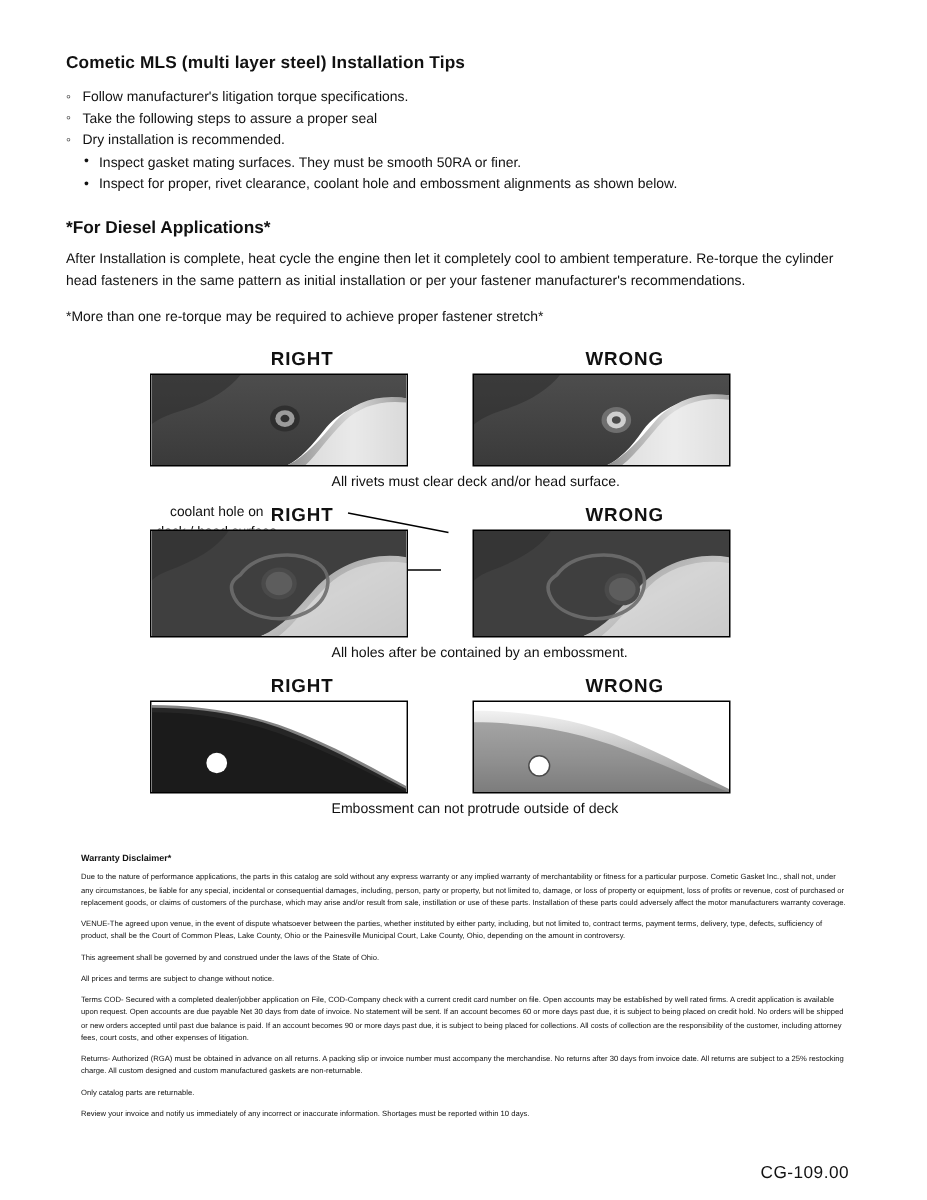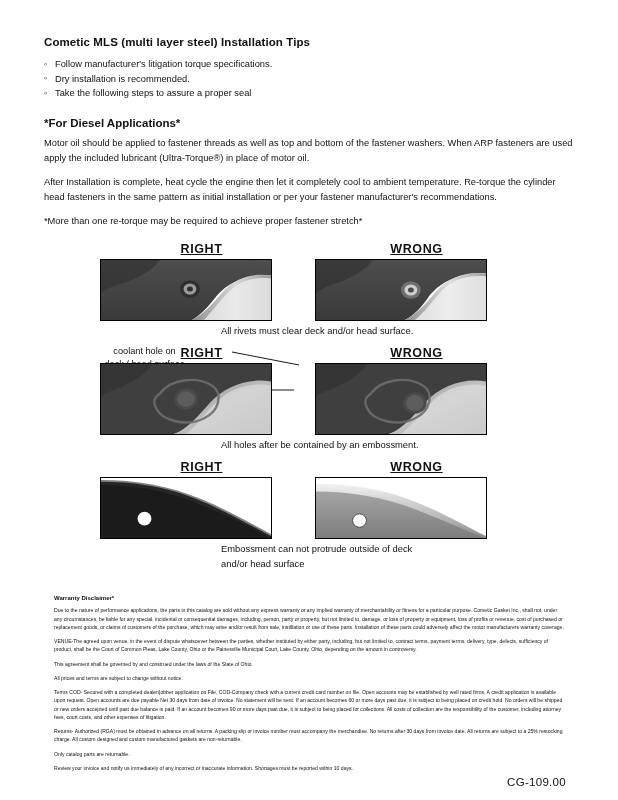--- a/index.html
+++ b/index.html
@@ -81,21 +81,21 @@
   
   .figures {
     margin-top: 14px;
     position: relative;
   }
   .fig-row {
     display: flex;
     justify-content: center;
     gap: 11px;
   }
-  .fig-col { width: 204px; text-decoration: underline; }
+  .fig-col { width: 204px; }
   .fig-label {
     text-align: center;
     font-size: 12.5px;
     font-weight: bold;
     letter-spacing: 0.6px;
     margin-bottom: 3px;
   }
   .fig-box {
     width: 172px;
     height: 62px;
@@ -164,26 +164,29 @@
 </style>
 </head>
 <body>
 
 <div class="page">
 
   <h1 class="title">Cometic MLS (multi layer steel) Installation Tips</h1>
 
   <ul class="bullets">
     <li>Follow manufacturer's litigation torque specifications.</li>
+    <li>Take the following steps to assure a proper seal</li>
     <li>Dry installation is recommended.</li>
-    <li>Take the following steps to assure a proper seal</li>
   </ul>
+  <ul class="subbullets">
+    <li>Inspect gasket mating surfaces.  They must be smooth 50RA or finer.</li>
+    <li>Inspect for proper, rivet clearance, coolant hole and embossment alignments as shown below.</li>
+  </ul>
 
   <h2 class="subhead">*For Diesel Applications*</h2>
-  <p class="body">Motor oil should be applied to fastener threads as well as top and bottom of the fastener washers. When ARP fasteners are used apply the included lubricant (Ultra-Torque®) in place of motor oil.</p>
   <p class="body">After Installation is complete, heat cycle the engine then let it completely cool to ambient temperature. Re-torque the cylinder head fasteners in the same pattern as initial installation or per your fastener manufacturer's recommendations.</p>
   <p class="body tight">*More than one re-torque may be required to achieve proper fastener stretch*</p>
 
   <div class="figures">
 
     <div class="callouts">
       <div class="callout-text" style="left:18px; top:104px; width:165px;">coolant hole on</div>
       <div class="callout-text" style="left:18px; top:117px; width:165px;">deck / head surface</div>
       <div class="callout-text" style="left:18px; top:143px; width:165px;">gasket embossment</div>
       <svg width="530" height="300" style="position:absolute;left:0;top:0;">
@@ -336,21 +339,20 @@
               <path d="M0,6 C34,6 72,12 104,26 C130,37 152,50 172,60 V62 H0 Z" fill="url(#g5)"></path>
               <path d="M0,14 C34,14 70,20 102,33 C128,43 150,54 172,62 H0 Z" fill="#6f6f6f" opacity="0.55"></path>
               <circle cx="44" cy="44" r="7" fill="#ffffff" stroke="#4a4a4a" stroke-width="1"></circle>
             </svg>
           </div>
         </div>
       </div>
       <div class="cap-wrap">
         <div class="cap-inner">
           <p class="caption">Embossment can not protrude outside of deck</p>
-          <p class="caption">and/or head surface</p>
         </div>
       </div>
     </div>
 
   </div>
 
   <div class="warranty">
     <h3>Warranty Disclaimer*</h3>
     <p>Due to the nature of performance applications, the parts in this catalog are sold without any express warranty or any implied warranty of merchantability or fitness for a particular purpose.  Cometic Gasket Inc., shall not, under any circumstances, be liable for any special, incidental or consequential damages, including, person, party or property, but not limited to, damage, or loss of property or equipment, loss of profits or revenue, cost of purchased or replacement goods, or claims of customers of the purchase, which may arise and/or result from sale, instillation or use of these parts.  Installation of these parts could adversely affect the motor manufacturers warranty coverage.</p>
     <p>VENUE-The agreed upon venue, in the event of dispute whatsoever between the parties, whether instituted by either party, including, but not limited to, contract terms, payment terms, delivery, type, defects, sufficiency of product, shall be the Court of Common Pleas, Lake County, Ohio or the Painesville Municipal Court, Lake County, Ohio, depending on the amount in controversy.</p>

